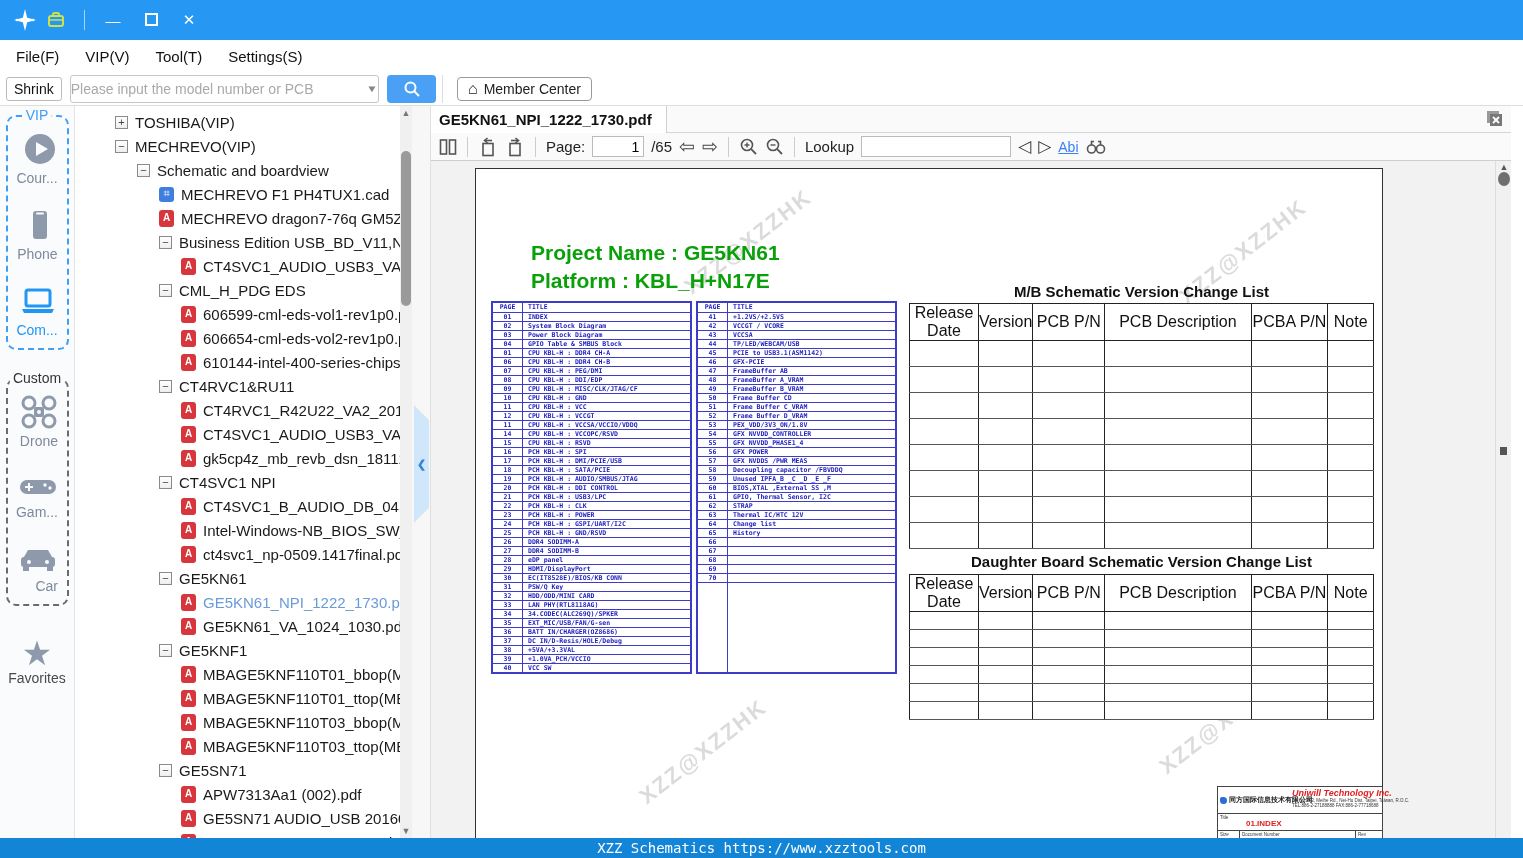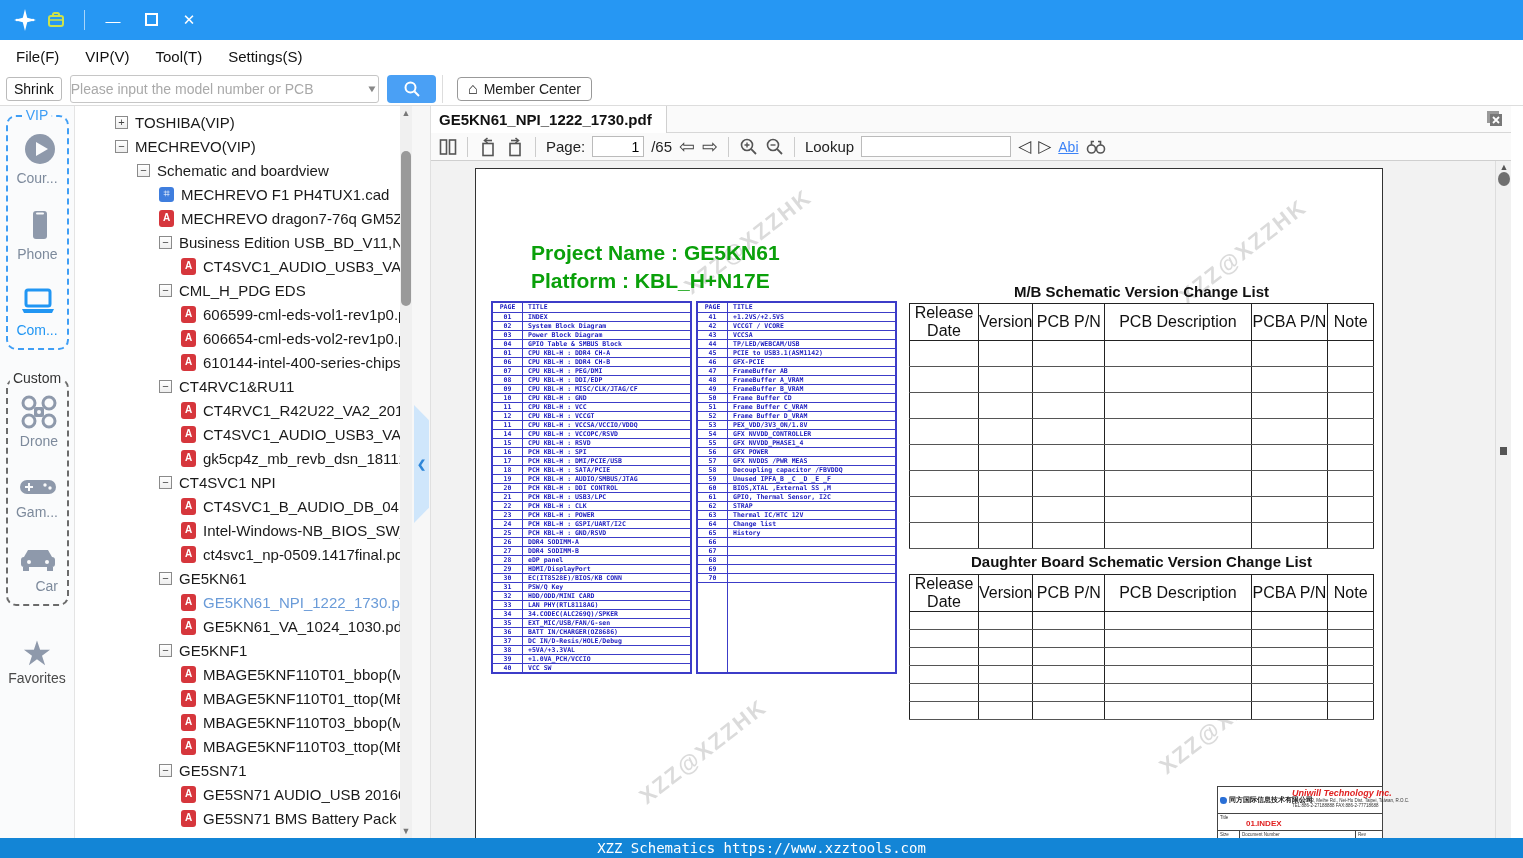--- a/index.html
+++ b/index.html
@@ -372,20 +372,24 @@
           <span class="ficon pdf"></span>
           <span class="lbl">MBAGE5KNF110T03_bbop(MBA</span>
         </div>
         <div class="tree-row" style="padding-left: 106px;">
           <span class="ficon pdf"></span>
           <span class="lbl">MBAGE5KNF110T03_ttop(MBA,(</span>
         </div>
         <div class="tree-row" style="padding-left: 84px;">
           <span class="toggle">−</span>
           <span class="lbl">GE5SN71</span>
+        </div>
+        <div class="tree-row" style="padding-left: 106px;">
+          <span class="ficon pdf"></span>
+          <span class="lbl">APW7313Aa1 (002).pdf</span>
         </div>
         <div class="tree-row" style="padding-left: 106px;">
           <span class="ficon pdf"></span>
           <span class="lbl">GE5SN71 AUDIO_USB 20160314</span>
         </div>
         <div class="tree-row" style="padding-left: 106px;">
           <span class="ficon pdf"></span>
           <span class="lbl">GE5SN71 BMS Battery Pack spe</span>
         </div>
       </div>

